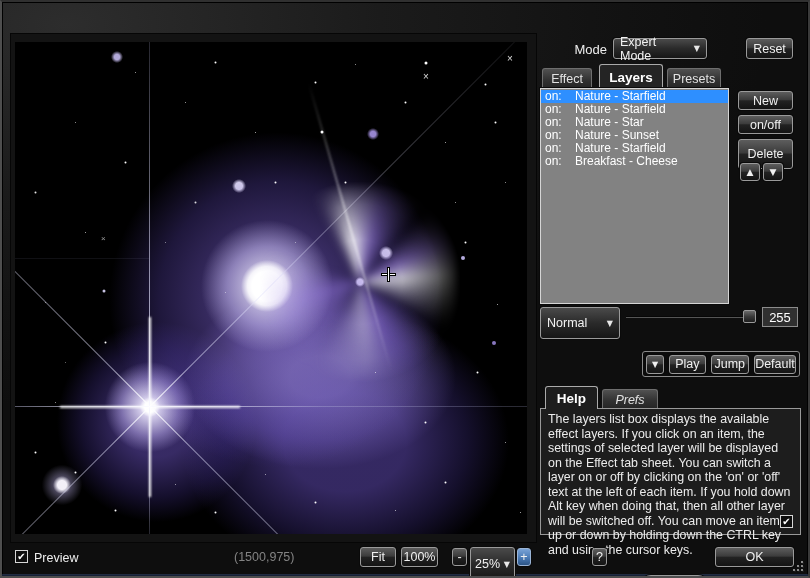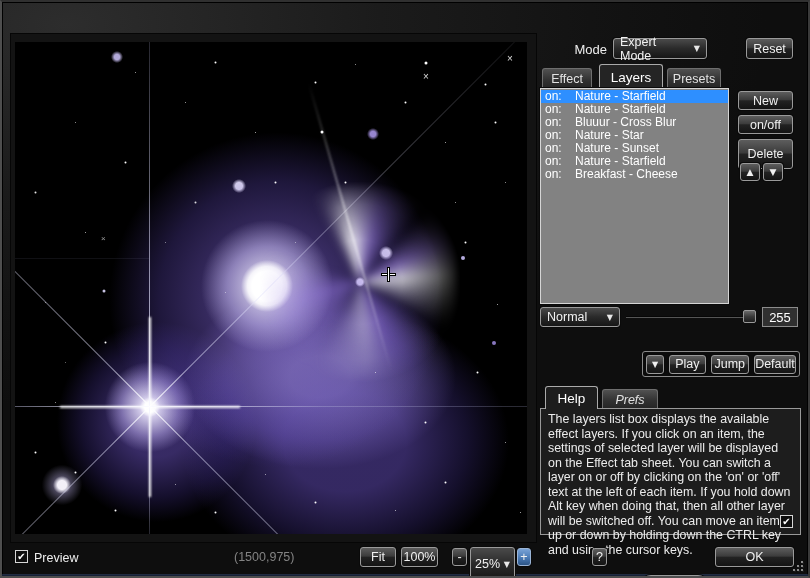--- a/index.html
+++ b/index.html
@@ -102,21 +102,21 @@
     border:1px solid #9a9a9a;border-radius:3px;color:#f0f0f0;font-size:12.5px;cursor:default;
     box-shadow:0 0 0 1px #0a0a0a;}
   .sel{position:absolute;display:flex;align-items:center;background:linear-gradient(180deg,#4a4a4a,#2a2a2a 50%,#161616);
     border:1px solid #9a9a9a;border-radius:3px;color:#f2f2f2;font-size:12.5px;padding:0 6px;
     box-shadow:0 0 0 1px #0a0a0a;justify-content:space-between;}
   .sel .arr{font-size:8px;color:#e8e8e8;margin-left:6px;}
   .label{position:absolute;color:#eee;font-size:13px;}
   .tab{position:absolute;display:flex;align-items:center;justify-content:center;font-size:12.5px;color:#e2e2e2;
     background:linear-gradient(180deg,#515151,#323232 55%,#242424);border:1px solid #6e6e6e;border-bottom:none;
     border-radius:3px 3px 0 0;}
-  .tab.active{background:#242424;border-color:#aaa;color:#fff;font-weight:normal;font-size:13.5px;}
+  .tab.active{background:#242424;border-color:#aaa;color:#fff;font-weight:bold;font-size:13.5px;}
   .checkbox{position:absolute;width:13px;height:13px;background:#0d0d0d;border:1px solid #d6d6d6;
     display:flex;align-items:center;justify-content:center;color:#fff;font-size:10px;line-height:10px;}
 
   
   .listbox{position:absolute;left:538px;top:86px;width:189px;height:216px;background:#828282;
     border:1px solid #d5d5d5;box-shadow:0 0 0 1px #0a0a0a;padding-top:1px;}
   .lrow{height:13px;line-height:13px;font-size:12px;color:#fff;padding-left:4px;white-space:nowrap;overflow:hidden;}
   .lrow .state{display:inline-block;width:30px;}
   .lrow.selected{background:var(--selection,#2e8fff);}
 
@@ -179,34 +179,33 @@
   </div>
   <div class="btn" style="left:744px;top:36px;width:47px;height:21px;">Reset</div>
 
   <div class="tab" style="left:540px;top:66px;width:50px;height:21px;">Effect</div>
   <div class="tab active" style="left:597px;top:62px;width:64px;height:25px;">Layers</div>
   <div class="tab" style="left:665px;top:66px;width:54px;height:21px;">Presets</div>
 
   <div class="listbox">
     <div class="lrow selected"><span class="state">on:</span><span>Nature - Starfield</span></div>
     <div class="lrow"><span class="state">on:</span><span>Nature - Starfield</span></div>
-    <div class="lrow"><span class="state">on:</span><span>Bluuur - Cross Blur</span></div>
     <div class="lrow"><span class="state">on:</span><span>Nature - Star</span></div>
     <div class="lrow"><span class="state">on:</span><span>Nature - Sunset</span></div>
     <div class="lrow"><span class="state">on:</span><span>Nature - Starfield</span></div>
     <div class="lrow"><span class="state">on:</span><span>Breakfast - Cheese</span></div>
   </div>
 
   <div class="btn" style="left:736px;top:89px;width:55px;height:19px;">New</div>
   <div class="btn" style="left:736px;top:113px;width:55px;height:19px;">on/off</div>
   <div class="btn" style="left:736px;top:137px;width:55px;height:30px;">Delete</div>
   <div class="btn glyph" style="left:738px;top:161px;width:20px;height:18px;font-size:9px;">▲</div>
   <div class="btn glyph" style="left:761px;top:161px;width:20px;height:18px;font-size:9px;">▼</div>
 
-  <div class="sel" style="left:538px;top:305px;width:80px;height:20px;">
+  <div class="sel" style="left:538px;top:305px;width:80px;height:32px;">
     <span>Normal</span>
     <span class="arr glyph">▼</span>
   </div>
   <div class="slider-track"></div>
   <div class="slider-handle"></div>
   <div class="value-box">255</div>
 
   <div class="transport">
     <div class="btn glyph" style="width:19px;font-size:8px;">▼</div>
     <div class="btn" style="width:38px;">Play</div>

